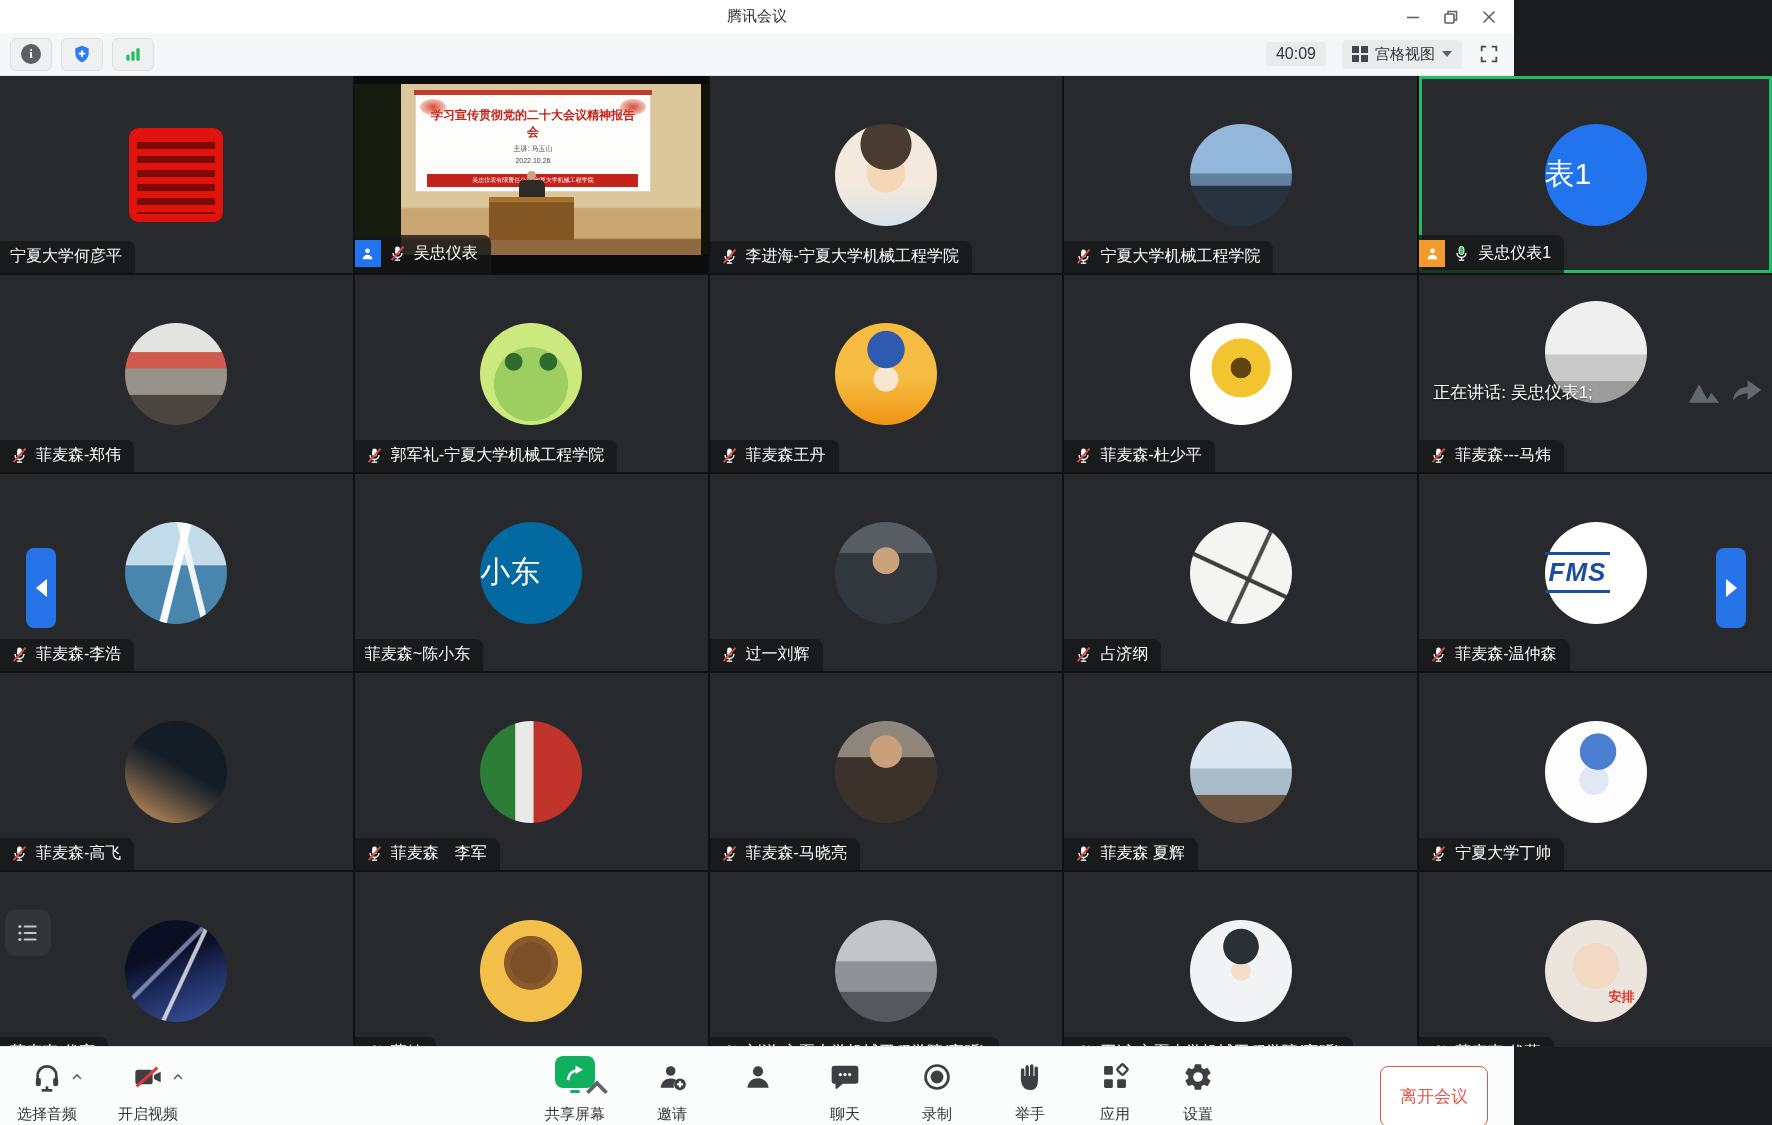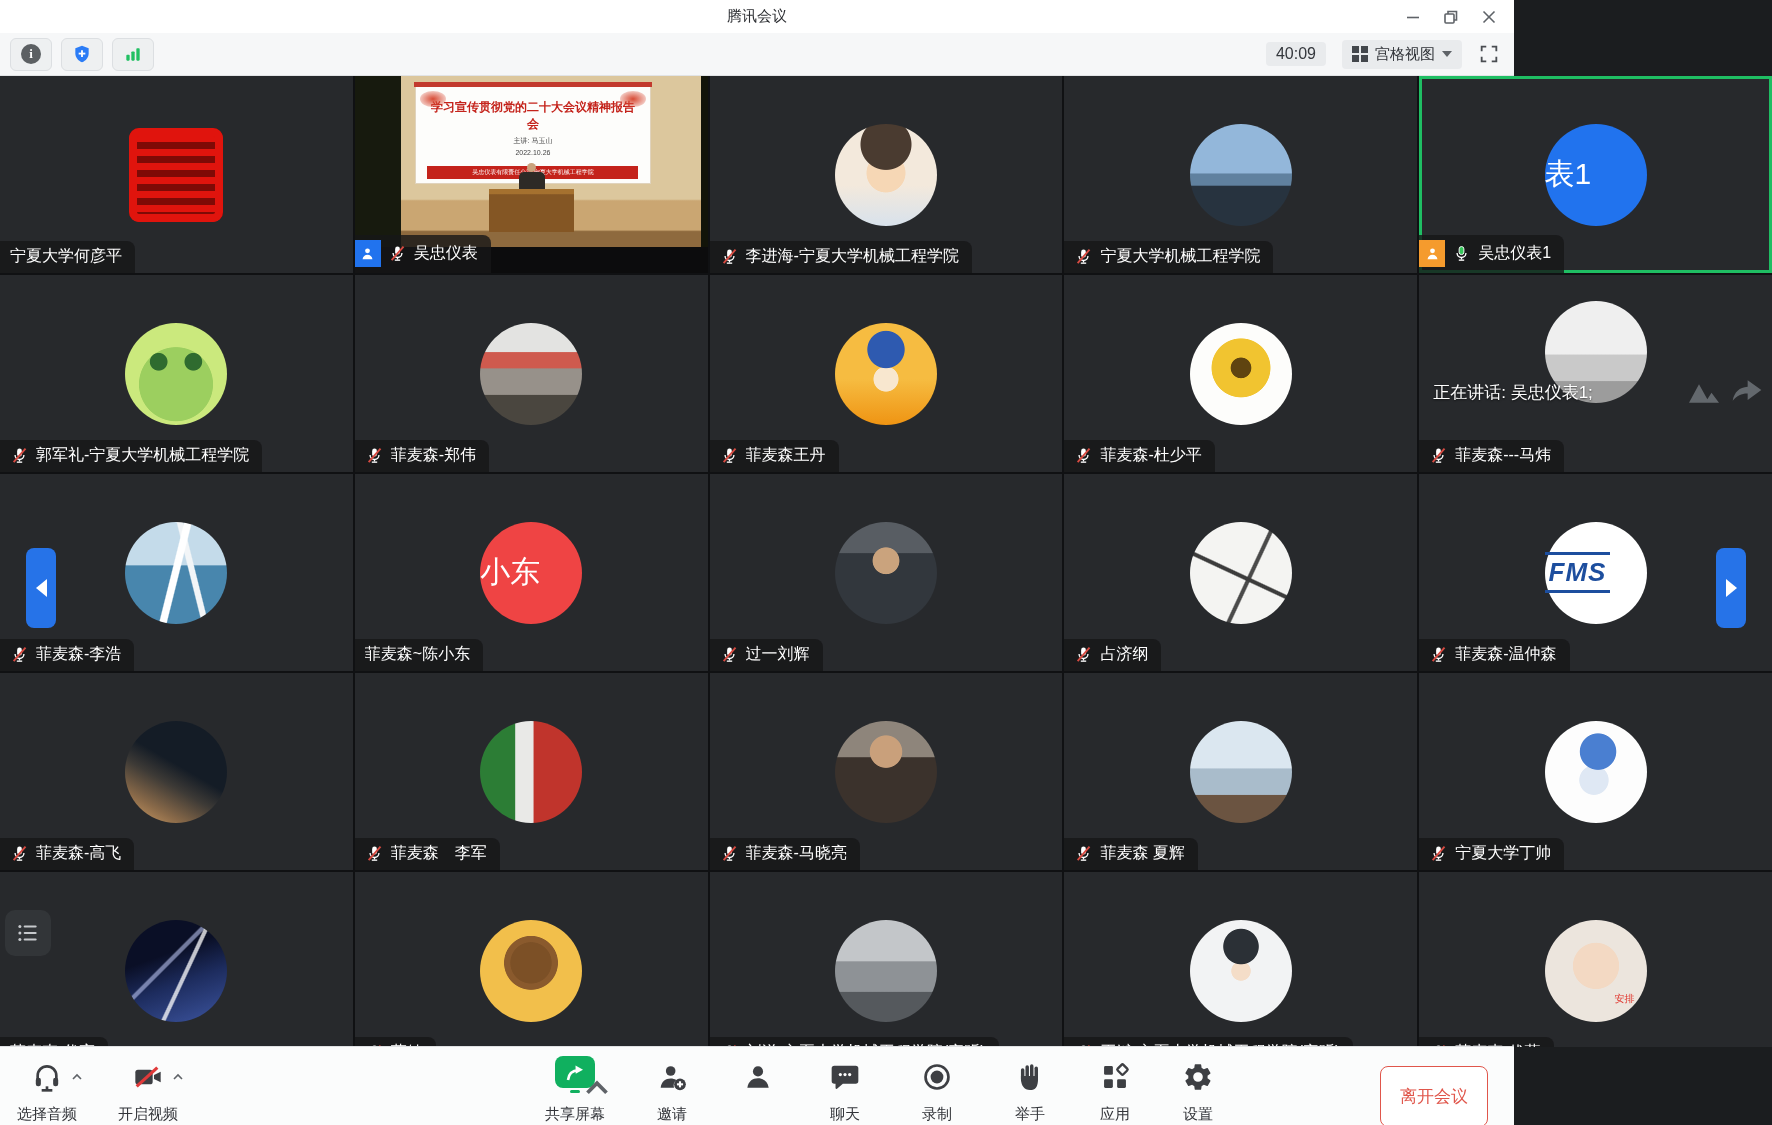--- a/index.html
+++ b/index.html
@@ -36,36 +36,36 @@
   .tile{position:relative;background:#27292c;overflow:hidden;}
   .tile.dark-tile{background:#0c0c0d;}
   .tile.speaking{box-shadow:inset 0 0 0 3px #1fbe63;}
 
   .avatar{position:absolute;left:50%;top:50%;transform:translate(-50%,-50%);
     width:102px;height:102px;border-radius:50%;display:flex;align-items:center;}
   .avatar.raised{top:26px;transform:translate(-50%,0);filter:grayscale(.6);}
   .atext{color:#fff;font-size:30px;}
   .atext.txt-blue{color:#1d4e9e;font-weight:bold;font-size:26px;letter-spacing:1px;
     border-top:3px solid #1d4e9e;border-bottom:3px solid #1d4e9e;padding:2px 4px;font-style:italic;}
-  .stamp{position:absolute;right:12px;bottom:16px;color:#e03028;font-size:10px;font-weight:normal;}
+  .stamp{position:absolute;right:12px;bottom:16px;color:#e03028;font-size:13px;font-weight:bold;}
   .seal{position:absolute;left:50%;top:50%;transform:translate(-50%,-50%);width:94px;height:94px;border-radius:10px;
     background:repeating-linear-gradient(180deg,#7e0a06 0 7px,#e0140d 7px 14px);
     box-shadow:inset 0 0 0 8px #e0140d;}
 
   
   .av3{background:radial-gradient(circle at 50% 20%,#4a3b30 0 26%,rgba(0,0,0,0) 27%),radial-gradient(circle at 50% 48%,#f6d7b5 0 26%,rgba(0,0,0,0) 27%),linear-gradient(180deg,#f3e9dc 0 60%,#d8e2ec 100%);}
   .av4{background:linear-gradient(180deg,#93b7da 0 48%,#60819f 49% 60%,#27333f 61% 100%);}
   .av5{background:#2173ee;}
   .av6{background:radial-gradient(circle at 33% 38%,#2f6b2f 0 9%,rgba(0,0,0,0) 10%),radial-gradient(circle at 67% 38%,#2f6b2f 0 9%,rgba(0,0,0,0) 10%),radial-gradient(circle at 50% 60%,#9ccf5f 0 46%,#cbe97d 47% 100%);}
   .av7{background:linear-gradient(180deg,#e3e3e1 0 28%,#cf5a4e 29% 44%,#97918a 45% 70%,#4a463f 71% 100%);}
   .av8{background:radial-gradient(circle at 50% 26%,#2e5ab0 0 20%,rgba(0,0,0,0) 21%),radial-gradient(circle at 50% 55%,#f8e7cf 0 16%,rgba(0,0,0,0) 17%),linear-gradient(180deg,#f6bc41 0 55%,#ef9413 100%);}
   .av9{background:radial-gradient(circle at 50% 44%,#5f4410 0 13%,#f1c430 14% 38%,#fdfdfb 39% 100%);}
   .av10{background:linear-gradient(180deg,#efefef 0 52%,#c9c9c9 53% 78%,#9c9c9c 79% 100%);}
   .av11{background:linear-gradient(104deg,rgba(255,255,255,0) 0 46%,#fff 47% 52%,rgba(255,255,255,0) 53%),linear-gradient(76deg,rgba(255,255,255,0) 0 60%,#f2f5f7 61% 65%,rgba(255,255,255,0) 66%),linear-gradient(180deg,#c4dbea 0 42%,#4886ad 43% 100%);}
-  .av12{background:#ef4444;}
+  .av12{background:#0369a1;}
   .av13{background:radial-gradient(circle at 50% 38%,#caa37d 0 16%,rgba(0,0,0,0) 17%),linear-gradient(180deg,#585d63 0 30%,#32373d 31% 100%);}
   .av14{background:linear-gradient(25deg,rgba(0,0,0,0) 0 46%,#3c3c3c 47% 49%,rgba(0,0,0,0) 50%),linear-gradient(115deg,rgba(0,0,0,0) 0 55%,#4a4a4a 56% 58%,rgba(0,0,0,0) 59%),#f4f4f2;}
   .av15{background:#ffffff;}
   .av16{background:linear-gradient(210deg,#141c26 0 45%,#3d3a36 60%,#8a6a49 80%,#d8a368 100%);}
   .av17{background:linear-gradient(90deg,#2c7d35 0 34%,#e9e9e7 35% 52%,#c0342c 53% 100%);}
   .av18{background:radial-gradient(circle at 50% 30%,#c9a07b 0 18%,rgba(0,0,0,0) 19%),linear-gradient(180deg,#8e857b 0 35%,#3b322c 36% 100%);}
   .av19{background:linear-gradient(180deg,#dbe7f0 0 46%,#a9bccb 47% 72%,#6b5441 73% 100%);}
   .av20{background:radial-gradient(circle at 52% 30%,#4a7fd1 0 20%,rgba(0,0,0,0) 21%),radial-gradient(circle at 48% 58%,#dfe8f4 0 18%,rgba(0,0,0,0) 19%),#fdfdfd;}
   .av21{background:linear-gradient(115deg,rgba(255,255,255,0) 0 55%,rgba(255,255,255,.75) 56% 58%,rgba(255,255,255,0) 59%),linear-gradient(135deg,rgba(255,255,255,0) 0 40%,rgba(200,210,255,.55) 41% 43%,rgba(255,255,255,0) 44%),linear-gradient(160deg,#0a0f26 0 35%,#1d2c5e 60%,#3d55a0 100%);}
   .av22{background:radial-gradient(circle at 50% 42%,#7c5026 0 26%,#8a5a2d 27% 34%,#f2bf4b 35% 100%);}
@@ -79,21 +79,21 @@
   .nlabel.with-badge{padding-left:0;}
   .pname{color:#fff;font-size:16px;white-space:nowrap;overflow:hidden;text-overflow:ellipsis;max-width:300px;}
   .mic{width:19px;height:19px;flex:0 0 auto;display:flex;}
   .mic svg{width:19px;height:19px;}
   .badge{width:26px;height:27px;flex:0 0 auto;display:flex;align-items:center;justify-content:center;}
   .badge svg{width:17px;height:17px;}
   .badge-blue{background:#2173ee;}
   .badge-orange{background:#f59b2d;}
 
   
-  .scene{position:absolute;left:0;top:0;right:0;height:87%;
+  .scene{position:absolute;left:0;top:8px;right:0;height:87%;
     background:linear-gradient(180deg,#dcc79d 0 72%,#caa672 73% 90%,#8e6a3e 91% 100%);}
   .scene .sl{position:absolute;left:0;top:0;bottom:0;width:13%;background:#171a0e;}
   .scene .sr{position:absolute;right:0;top:0;bottom:0;width:2%;background:#121409;}
   .slide{position:absolute;left:17%;right:16%;top:6%;height:56%;background:#fdfdfb;border:1px solid #e0d3bd;}
   .slide:before{content:"";position:absolute;left:-2px;right:-2px;top:-5px;height:5px;background:#c23a2e;}
   .rg{position:absolute;width:26px;height:16px;border-radius:50%;background:radial-gradient(#d84b35,rgba(216,75,53,0));top:4px;}
   .rg1{left:4px;} .rg2{right:4px;}
   .slide-title{color:#c4231b;font-weight:bold;font-size:12px;line-height:1.4;text-align:center;margin:12px 10px 2px;}
   .slide-sub{font-size:7px;color:#444;text-align:center;margin-top:3px;}
   .slide-footer{position:absolute;left:5%;right:5%;bottom:4px;background:#c4231b;color:#fff;
@@ -287,47 +287,47 @@
               <rect x="9" y="3.2" width="6" height="10.2" rx="3" fill="#35c75a" stroke="#fff" stroke-width="1.2"></rect>
               <path d="M6.4 11.4a5.6 5.6 0 0 0 11.2 0" fill="none" stroke="#fff" stroke-width="1.7"></path>
               <line x1="12" y1="17.2" x2="12" y2="19.6" stroke="#fff" stroke-width="1.7"></line>
               <line x1="8.6" y1="20.4" x2="15.4" y2="20.4" stroke="#fff" stroke-width="1.7"></line>
             </svg>
           </span>
           <span class="pname">吴忠仪表1</span>
         </div>
       </div>
       <div class="tile">
+        <div class="avatar av7"></div>
+        <div class="nlabel">
+          <span class="mic">
+            <svg viewBox="0 0 24 24">
+              <rect x="9" y="3.2" width="6" height="10.2" rx="3" fill="#fff"></rect>
+              <path d="M6.4 11.4a5.6 5.6 0 0 0 11.2 0" fill="none" stroke="#fff" stroke-width="1.7"></path>
+              <line x1="12" y1="17.2" x2="12" y2="19.6" stroke="#fff" stroke-width="1.7"></line>
+              <line x1="8.6" y1="20.4" x2="15.4" y2="20.4" stroke="#fff" stroke-width="1.7"></line>
+              <line x1="4.6" y1="20.4" x2="19.6" y2="3.4" stroke="#d84b42" stroke-width="2.4"></line>
+            </svg>
+          </span>
+          <span class="pname">菲麦森-郑伟</span>
+        </div>
+      </div>
+      <div class="tile">
         <div class="avatar av6"></div>
         <div class="nlabel">
           <span class="mic">
             <svg viewBox="0 0 24 24">
               <rect x="9" y="3.2" width="6" height="10.2" rx="3" fill="#fff"></rect>
               <path d="M6.4 11.4a5.6 5.6 0 0 0 11.2 0" fill="none" stroke="#fff" stroke-width="1.7"></path>
               <line x1="12" y1="17.2" x2="12" y2="19.6" stroke="#fff" stroke-width="1.7"></line>
               <line x1="8.6" y1="20.4" x2="15.4" y2="20.4" stroke="#fff" stroke-width="1.7"></line>
               <line x1="4.6" y1="20.4" x2="19.6" y2="3.4" stroke="#d84b42" stroke-width="2.4"></line>
             </svg>
           </span>
           <span class="pname">郭军礼-宁夏大学机械工程学院</span>
-        </div>
-      </div>
-      <div class="tile">
-        <div class="avatar av7"></div>
-        <div class="nlabel">
-          <span class="mic">
-            <svg viewBox="0 0 24 24">
-              <rect x="9" y="3.2" width="6" height="10.2" rx="3" fill="#fff"></rect>
-              <path d="M6.4 11.4a5.6 5.6 0 0 0 11.2 0" fill="none" stroke="#fff" stroke-width="1.7"></path>
-              <line x1="12" y1="17.2" x2="12" y2="19.6" stroke="#fff" stroke-width="1.7"></line>
-              <line x1="8.6" y1="20.4" x2="15.4" y2="20.4" stroke="#fff" stroke-width="1.7"></line>
-              <line x1="4.6" y1="20.4" x2="19.6" y2="3.4" stroke="#d84b42" stroke-width="2.4"></line>
-            </svg>
-          </span>
-          <span class="pname">菲麦森-郑伟</span>
         </div>
       </div>
       <div class="tile">
         <div class="avatar av8"></div>
         <div class="nlabel">
           <span class="mic">
             <svg viewBox="0 0 24 24">
               <rect x="9" y="3.2" width="6" height="10.2" rx="3" fill="#fff"></rect>
               <path d="M6.4 11.4a5.6 5.6 0 0 0 11.2 0" fill="none" stroke="#fff" stroke-width="1.7"></path>
               <line x1="12" y1="17.2" x2="12" y2="19.6" stroke="#fff" stroke-width="1.7"></line>

